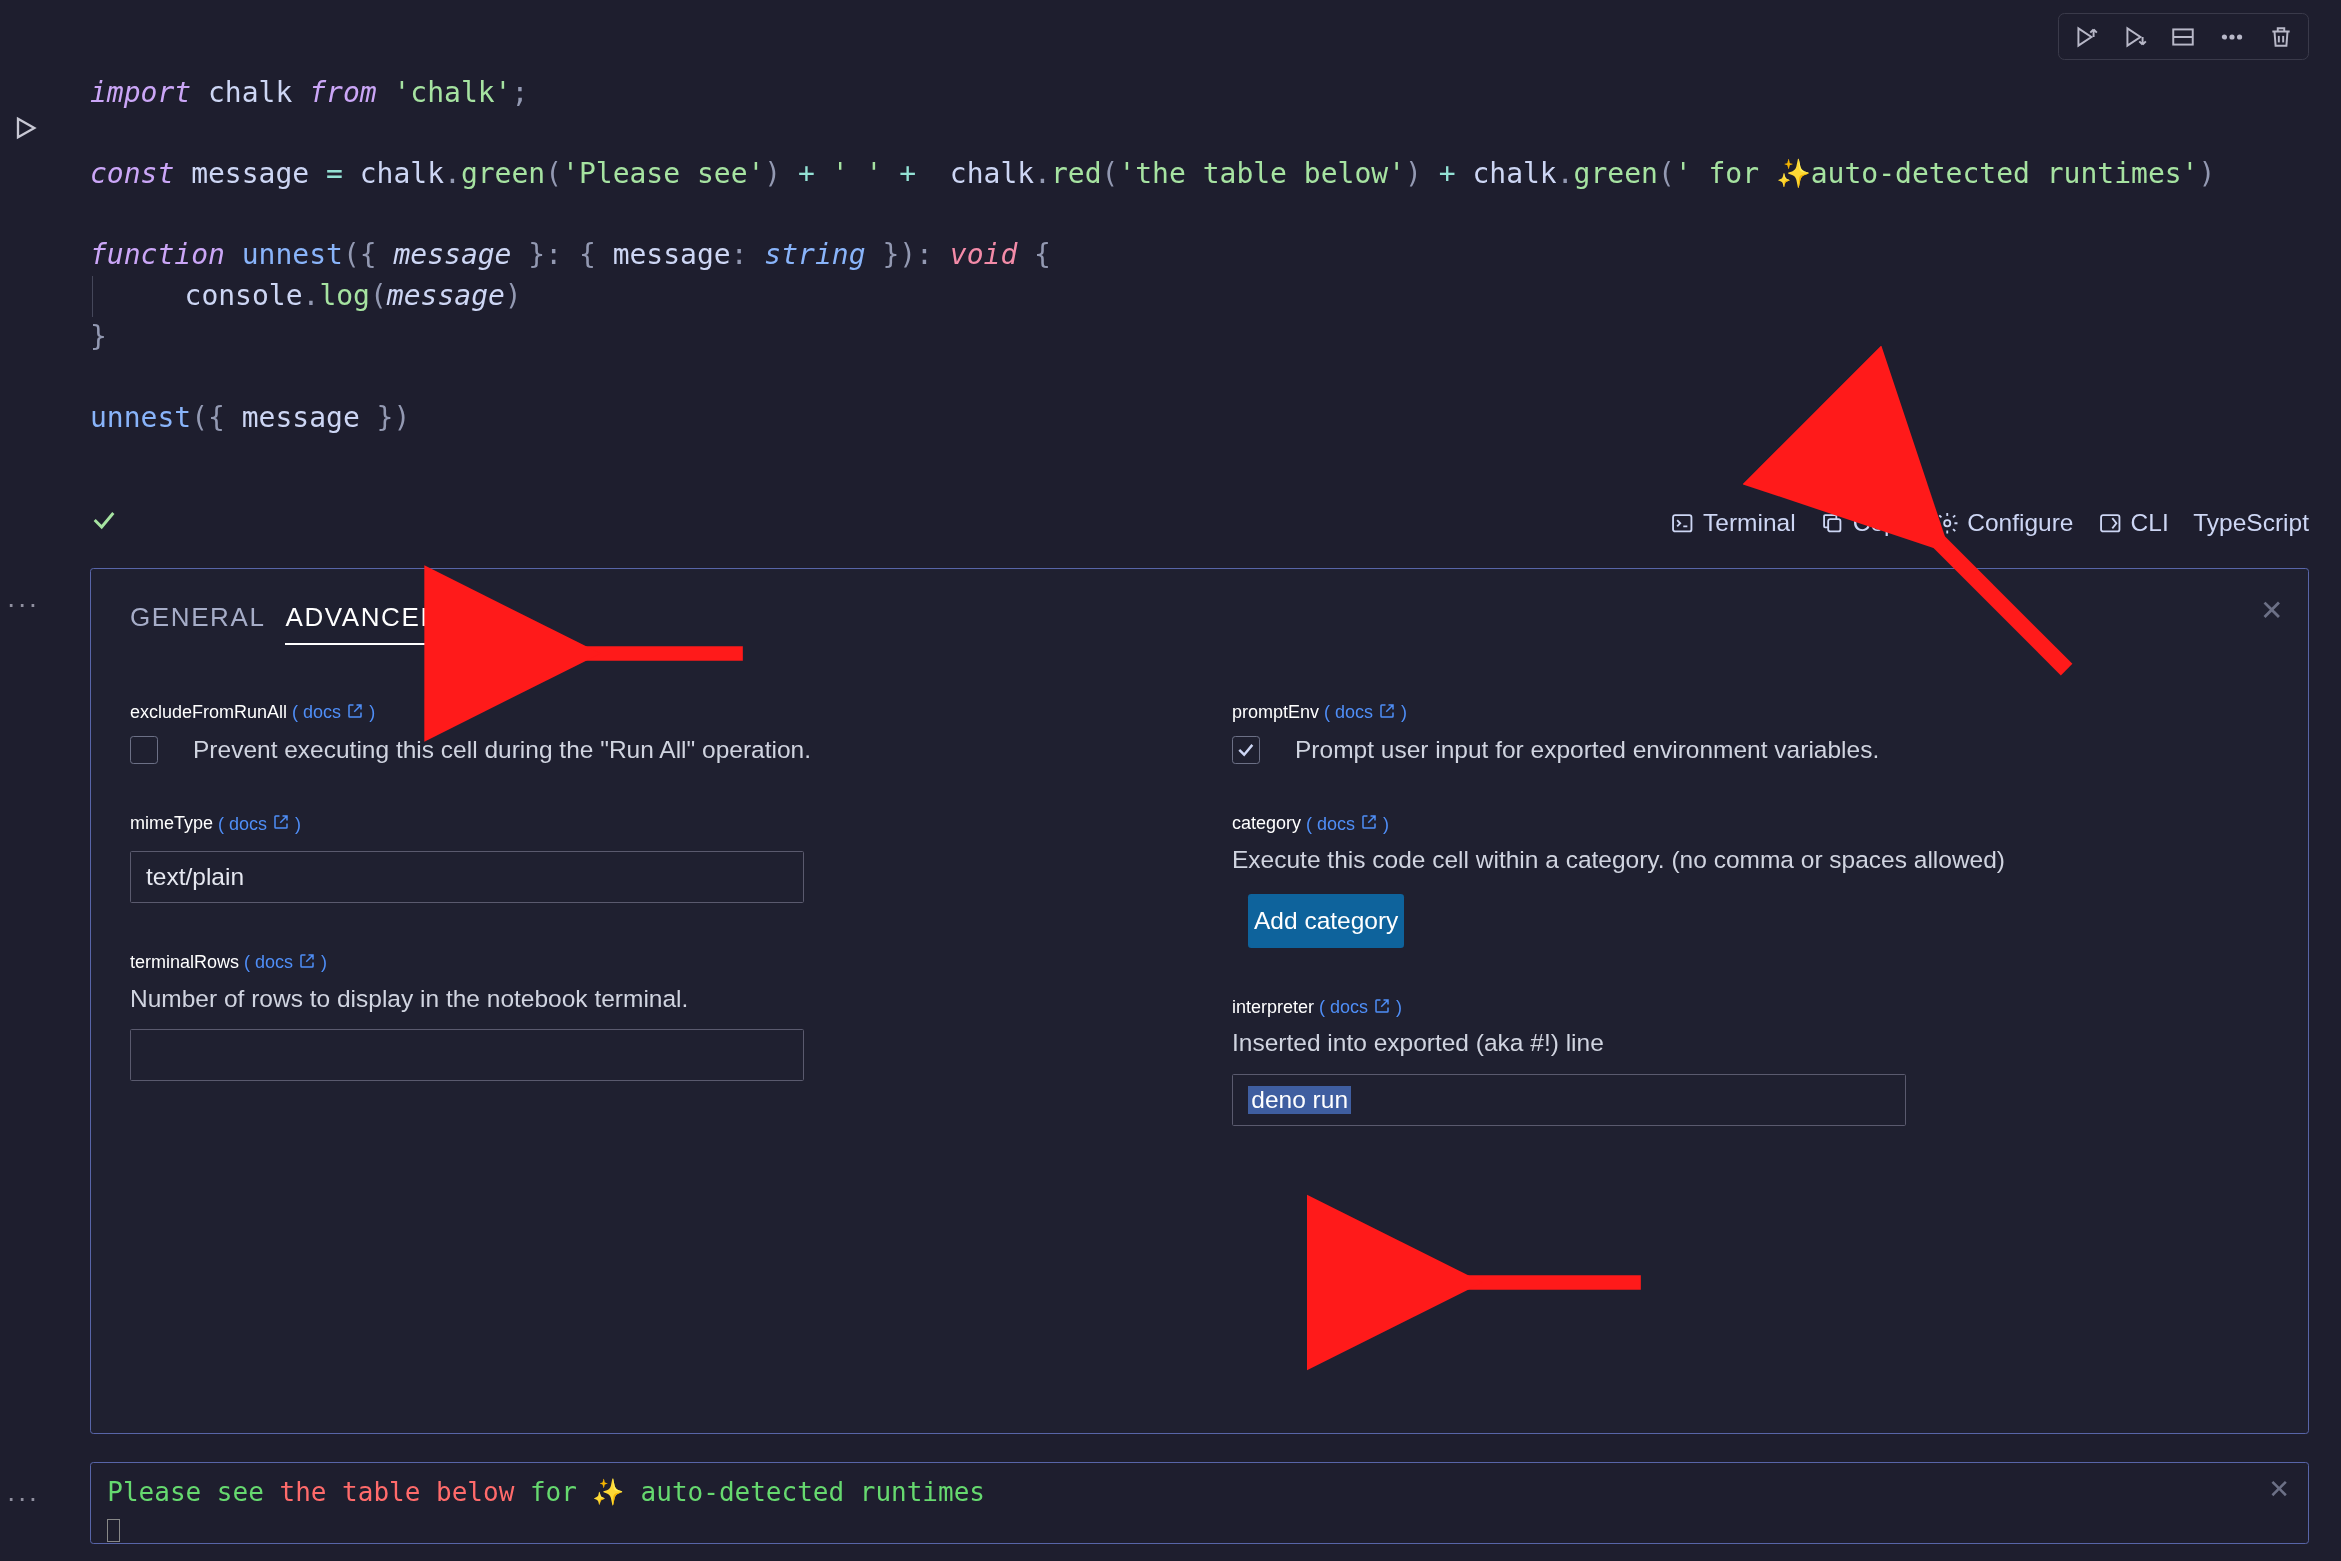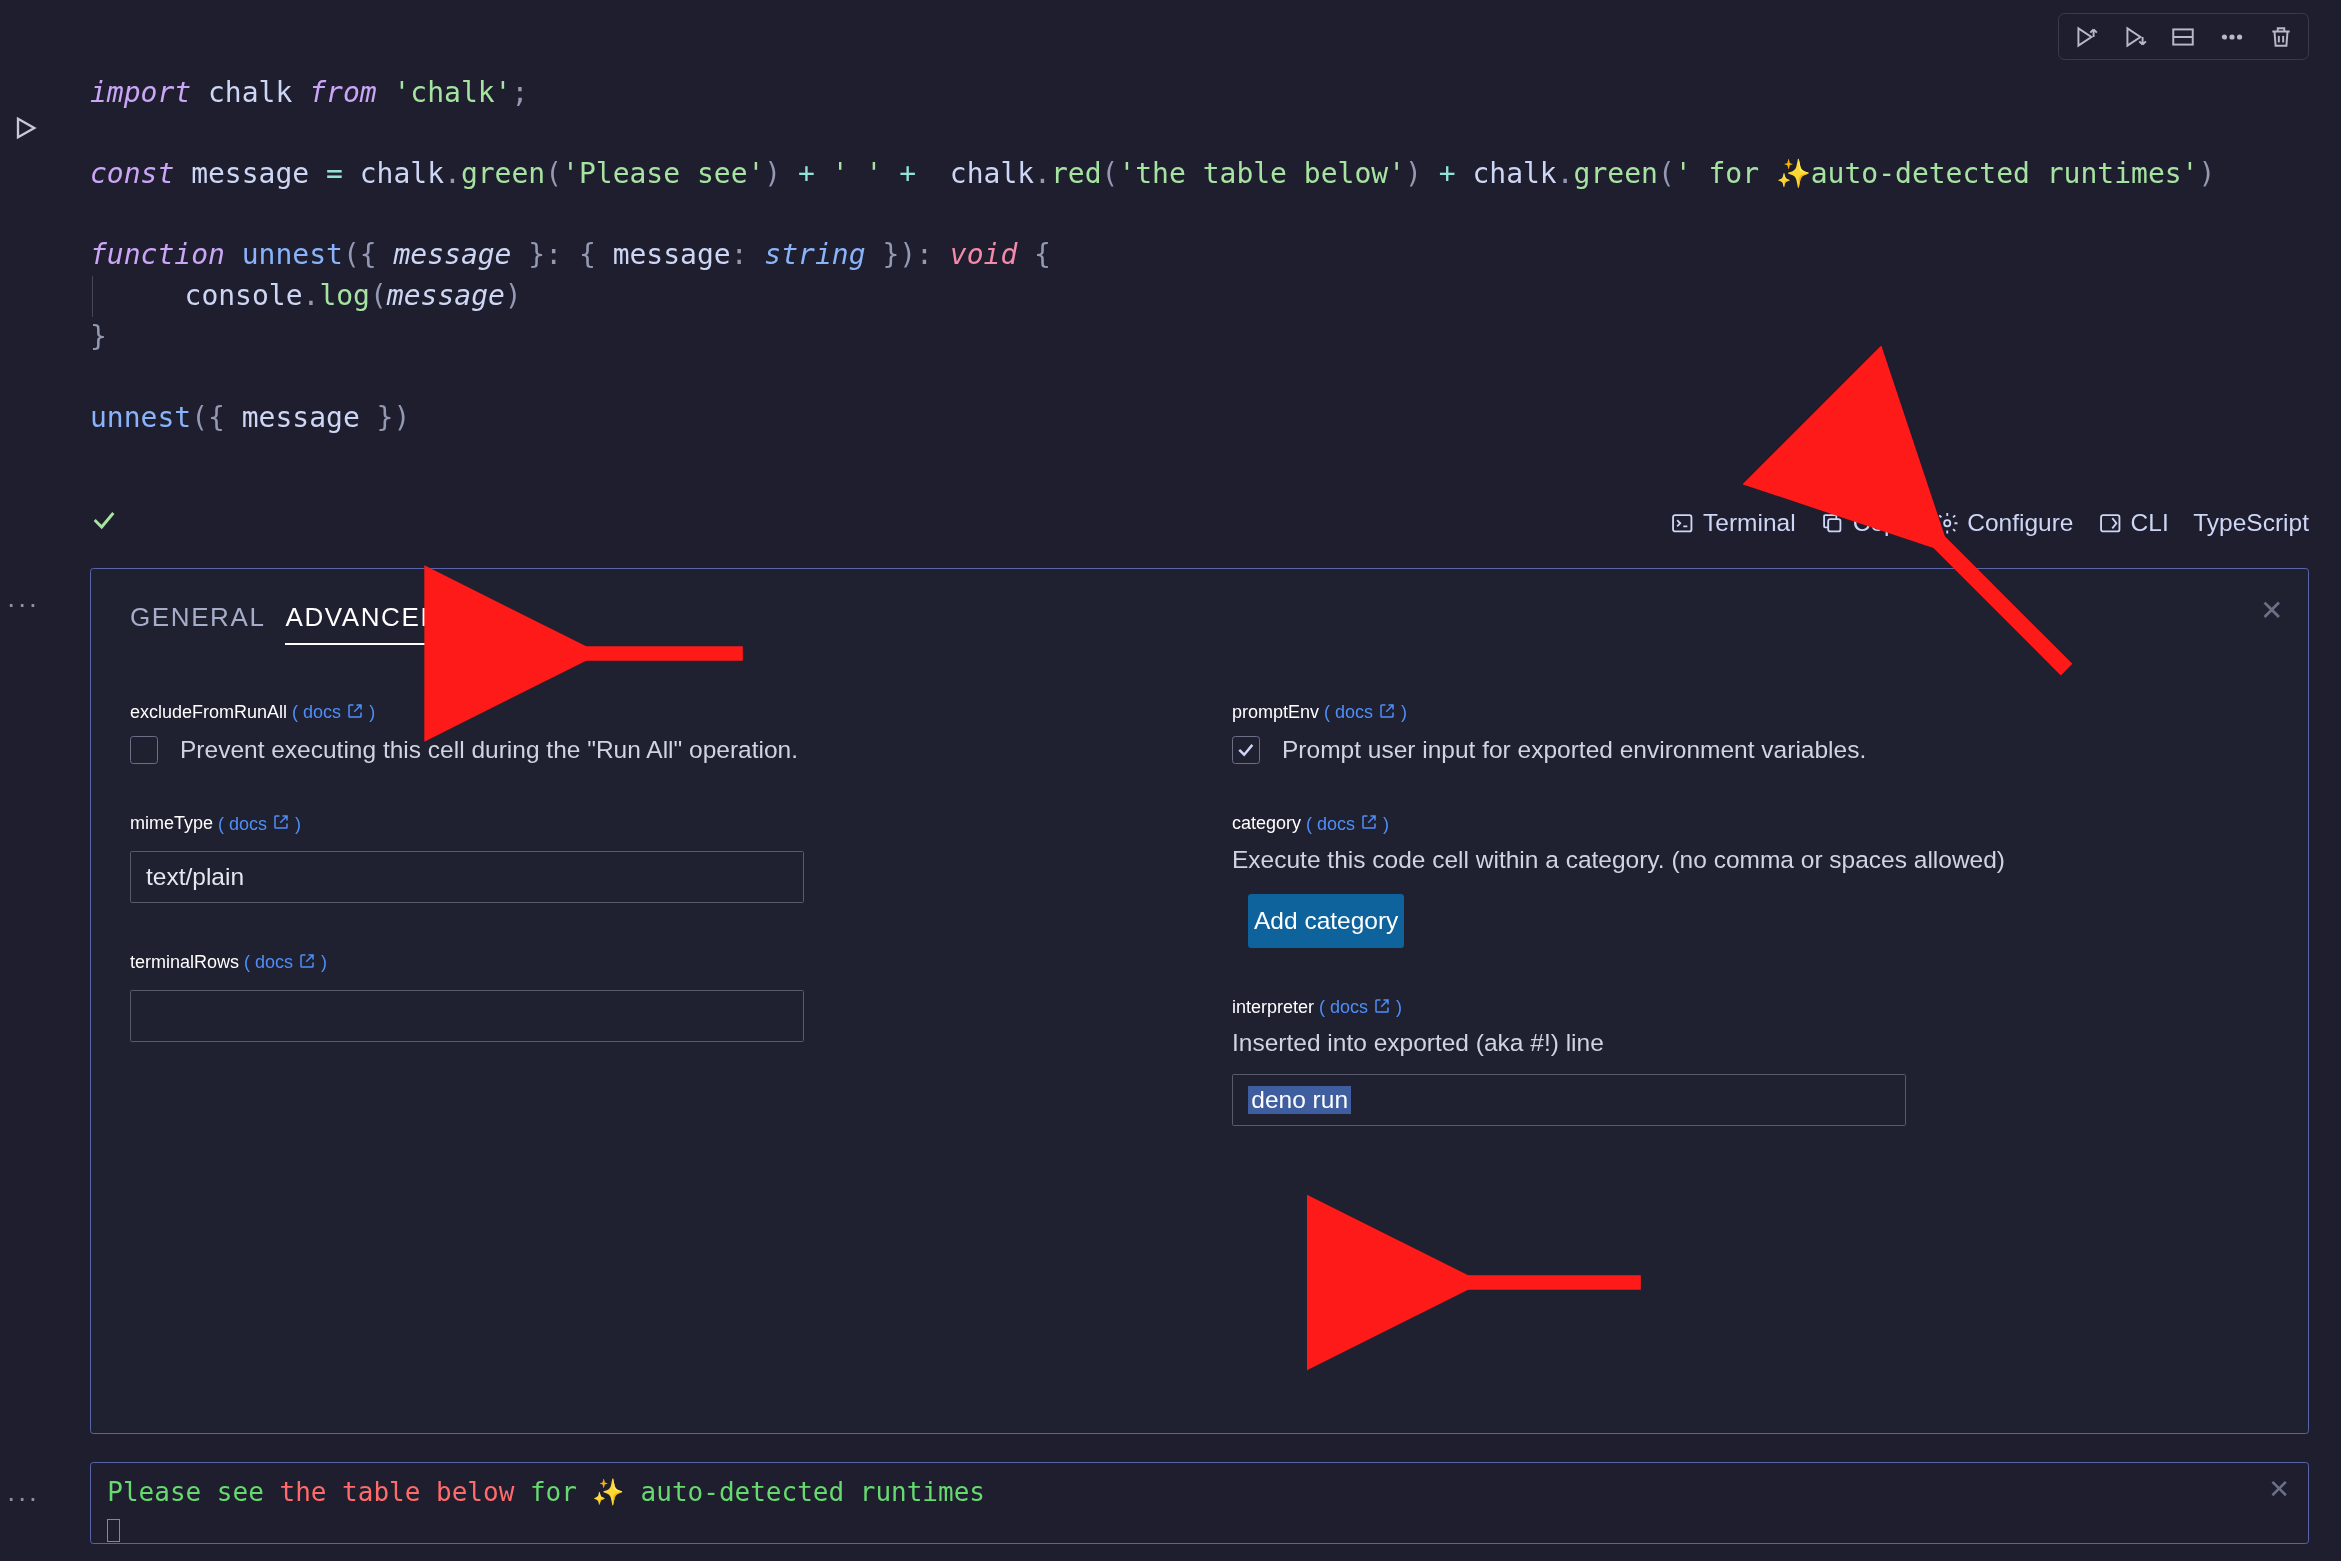--- a/index.html
+++ b/index.html
@@ -86,21 +86,21 @@
   .config-close{position:absolute;top:24.5px;right:24.5px;color:#6c7086;font-size:28px;cursor:pointer;}
   .tabs{display:flex;gap:20px;font-size:26px;letter-spacing:1.6px;}
   .tab{color:#a6adc8;padding-bottom:9.8px;cursor:pointer;}
   .tab.active{color:#fff;border-bottom:2.4px solid #fff;}
   .cols{display:flex;gap:65px;margin-top:57px;}
   .col{flex:1;display:flex;flex-direction:column;gap:49px;}
   .field-title{font-weight:400;font-size:18px;color:#fff;}
   .docs-link{color:#4f8ef7;}
   .docs-link svg{stroke:#4f8ef7;fill:none;stroke-width:2;vertical-align:-1.6px;}
   .field-desc{font-size:24.5px;color:#d0d4e0;margin-top:11.4px;}
-  .chk-row{display:flex;align-items:center;gap:22px;margin-top:13px;}
+  .chk-row{display:flex;align-items:center;gap:35px;margin-top:13px;}
   .chk{width:28px;height:28px;border:1.6px solid #6c7086;border-radius:3.3px;display:flex;align-items:center;justify-content:center;}
   .chk.checked svg{stroke:#cdd6f4;fill:none;stroke-width:3;}
   .text-input{
     margin-top:16.3px;width:674px;height:52px;border:0.8px solid #5a5a6e;background:transparent;
     color:#e5e7f0;font-size:24.5px;padding:0 15px;border-radius:1.6px;
   }
   .btn{background:#0e639c;color:#fff;border:none;padding:13px 6px;font-size:24.5px;border-radius:3.3px;cursor:pointer;margin-top:19.6px;margin-left:16px;}
   .sel{background:#3f5ea0;color:#fff;padding:0 3.3px;}
 
   
@@ -250,20 +250,21 @@
         <input class="text-input" value="text/plain" style="">
       </div>
 
       <div>
         <div class="field-title">
           <span>terminalRows</span>
           <span class="docs-link">( <span>docs</span> <svg width="18" height="18" viewBox="0 0 24 24">
                 <path d="M14 4h6v6M20 4l-9 9M10 4H5a1 1 0 0 0-1 1v14a1 1 0 0 0 1 1h14a1 1 0 0 0 1-1v-5"></path>
               </svg> )</span>
         </div>
+        <div class="field-desc">Number of rows to display in the notebook terminal.</div>
         <input class="text-input" value="" style="">
       </div>
     </div>
 
     <div class="col">
 
       <div>
         <div class="field-title">
           <span>promptEnv</span>
           <span class="docs-link">( <span>docs</span> <svg width="18" height="18" viewBox="0 0 24 24">

